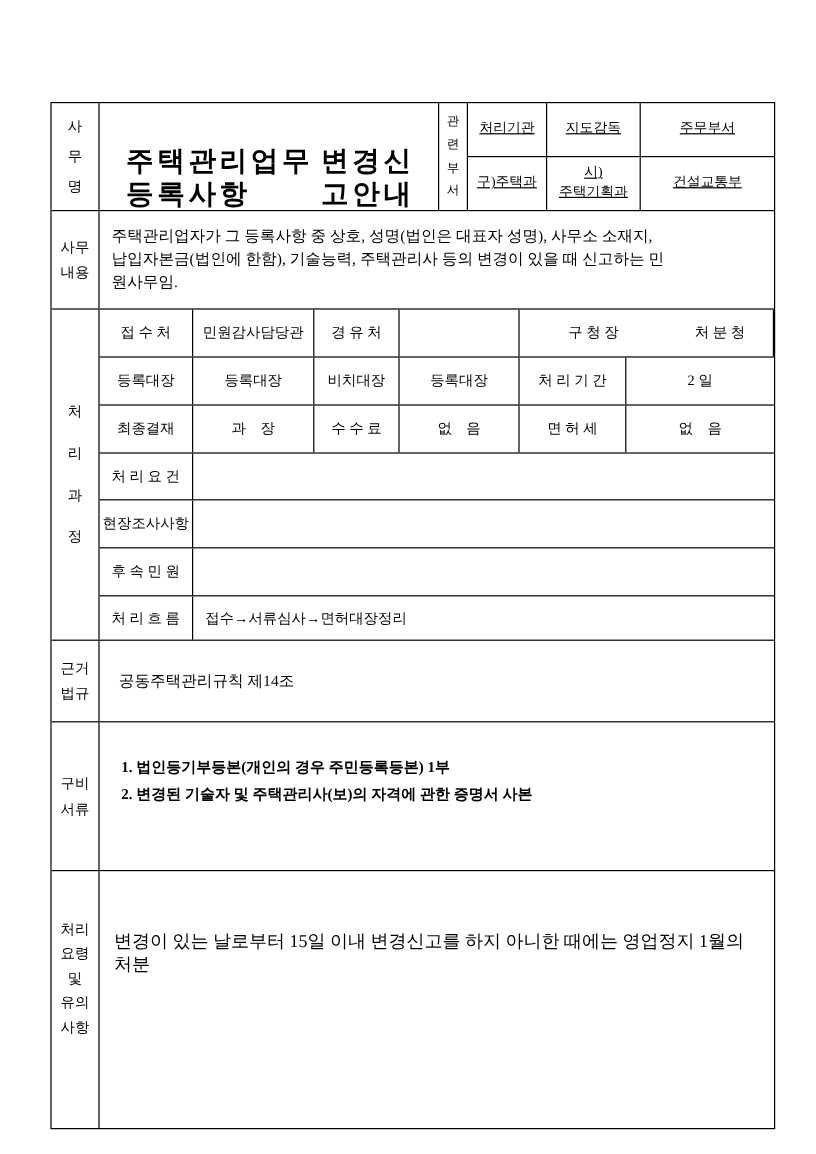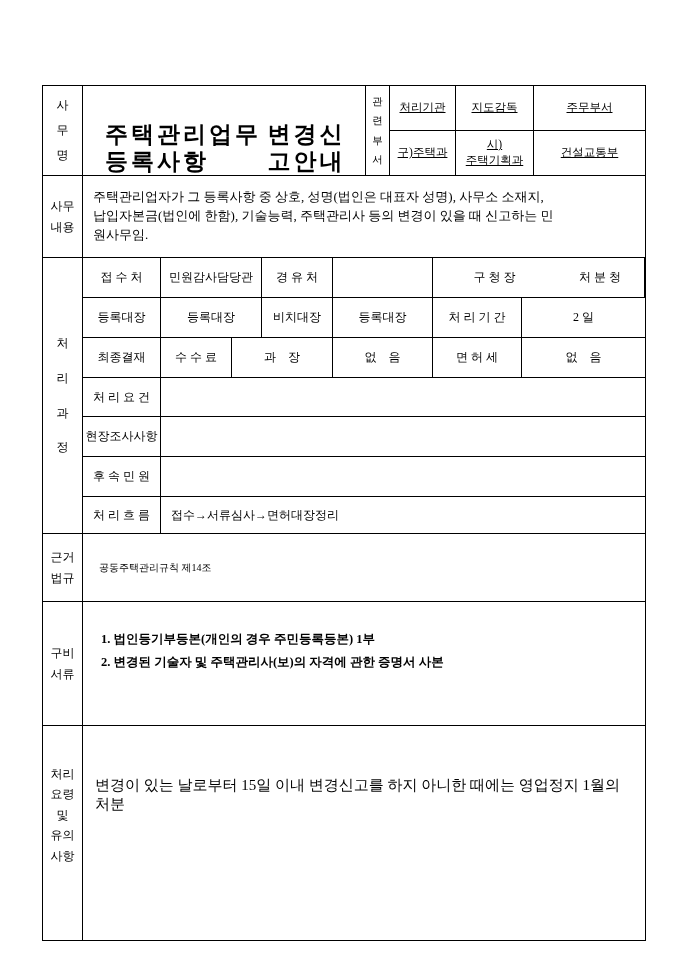--- a/index.html
+++ b/index.html
@@ -40,21 +40,21 @@
   .pcell.c1 { width:78px; flex:none; }
   .pcell.c2 { width:101px; flex:none; }
   .pcell.c3 { width:71px; flex:none; }
   .pcell.c4 { width:100px; flex:none; }
   .pcell.c5 { width:89px; flex:none; }
   .pcell.c6 { flex:1; border-right:none; }
   .pcell.rest { flex:1; border-right:none; }
   .pcell.flow { justify-content:flex-start; padding-left:10px; text-align:left; }
   
   .legal-content { flex:1; border-right:none; justify-content:flex-start; padding-left:16px;
-    font-size:10px; white-space:pre-wrap; }
+    font-size:13px; white-space:pre-wrap; }
   .docs-content { flex:1; border-right:none; flex-direction:column; align-items:flex-start;
     justify-content:flex-start; padding:26px 8px 0 18px; font-size:12.5px; line-height:23px; white-space:pre-wrap;font-weight:bold; }
   .notes-content { flex:1; border-right:none; align-items:flex-start; justify-content:flex-start;
     padding:50px 10px 0 12px; font-size:15px; line-height:19px; white-space:pre-wrap; }
   .notes-label { padding-bottom:36px; }
 </style>
 </head>
 <body>
 
 <div class="sheet">
@@ -119,22 +119,22 @@
       <div class="srow">
         <div class="pcell c1">등록대장</div>
         <div class="pcell c2">등록대장</div>
         <div class="pcell c3">비치대장</div>
         <div class="pcell c4">등록대장</div>
         <div class="pcell c5">처 리 기 간</div>
         <div class="pcell c6">2 일</div>
       </div>
       <div class="srow">
         <div class="pcell c1">최종결재</div>
+        <div class="pcell c2">과    장</div>
         <div class="pcell c3">수 수 료</div>
-        <div class="pcell c2">과    장</div>
         <div class="pcell c4">없    음</div>
         <div class="pcell c5">면 허 세</div>
         <div class="pcell c6">없    음</div>
       </div>
       <div class="srow">
         <div class="pcell c1">처 리 요 건</div>
         <div class="pcell rest"></div>
       </div>
       <div class="srow">
         <div class="pcell c1">현장조사사항</div>

